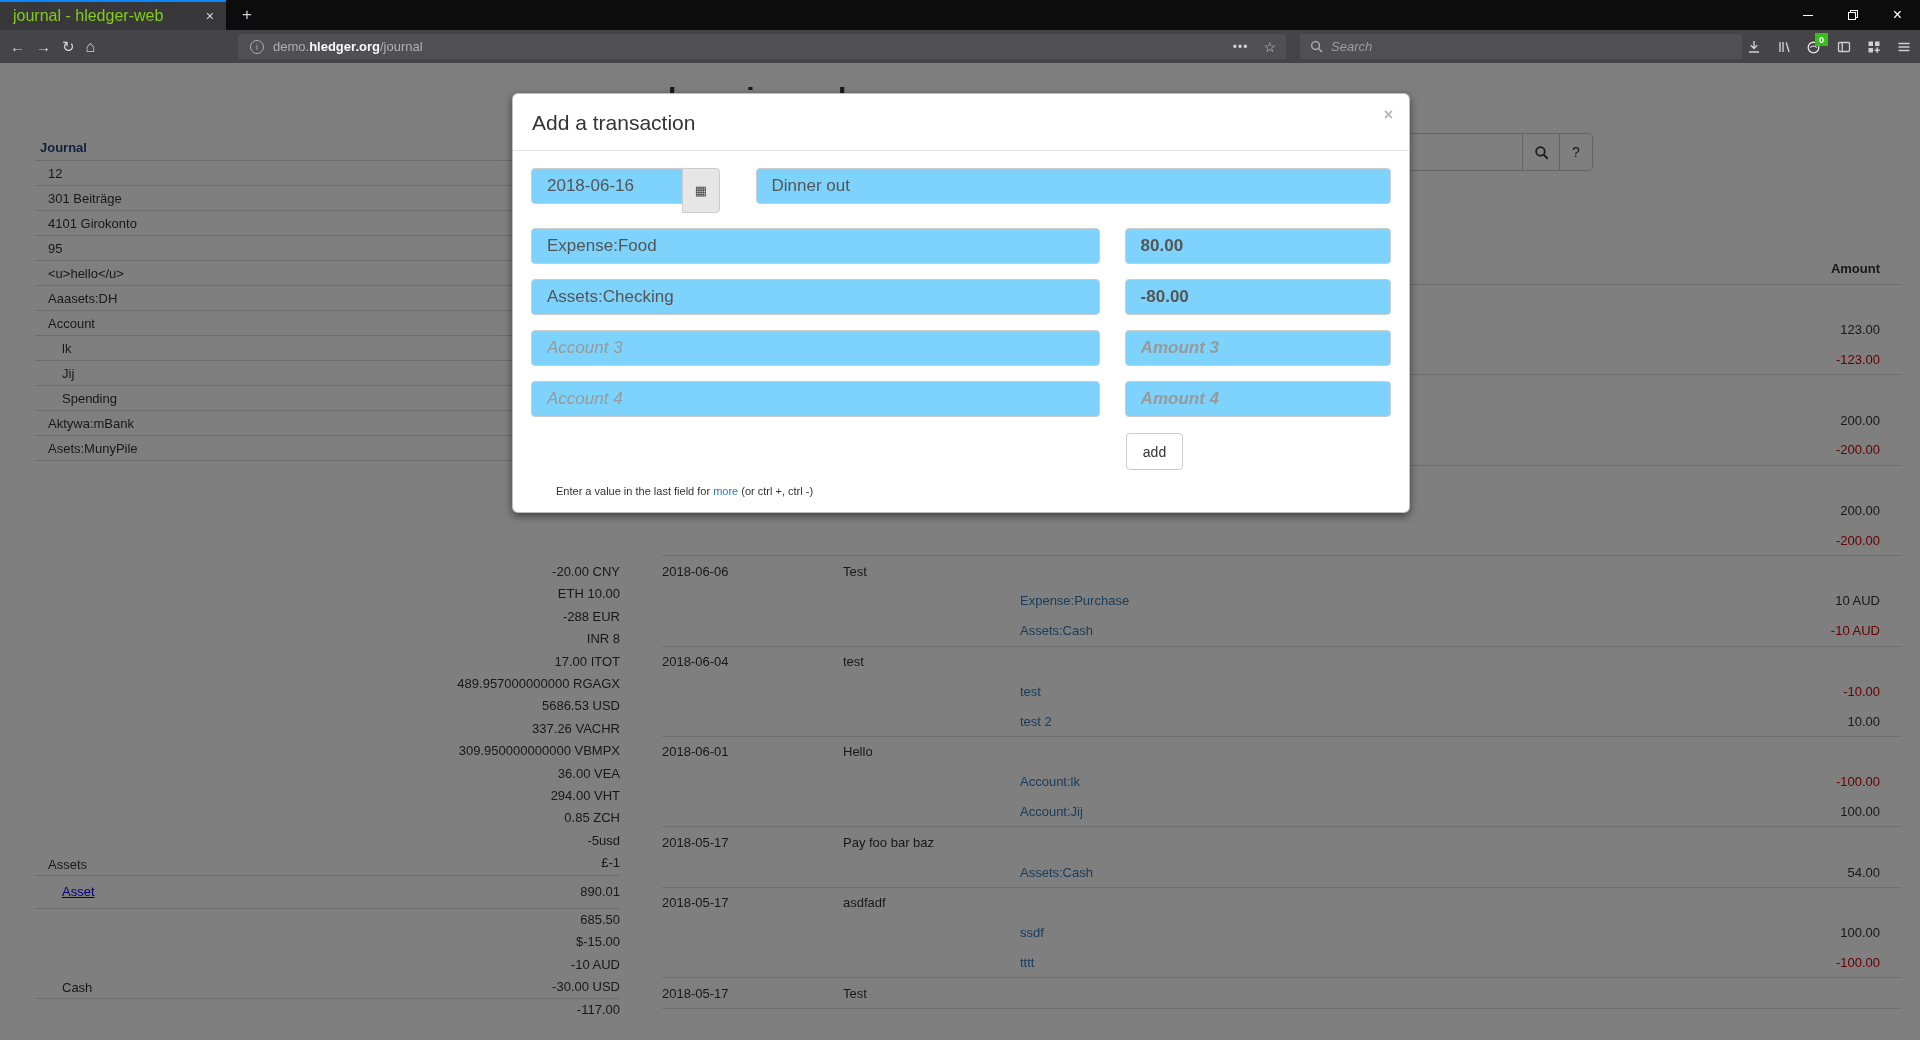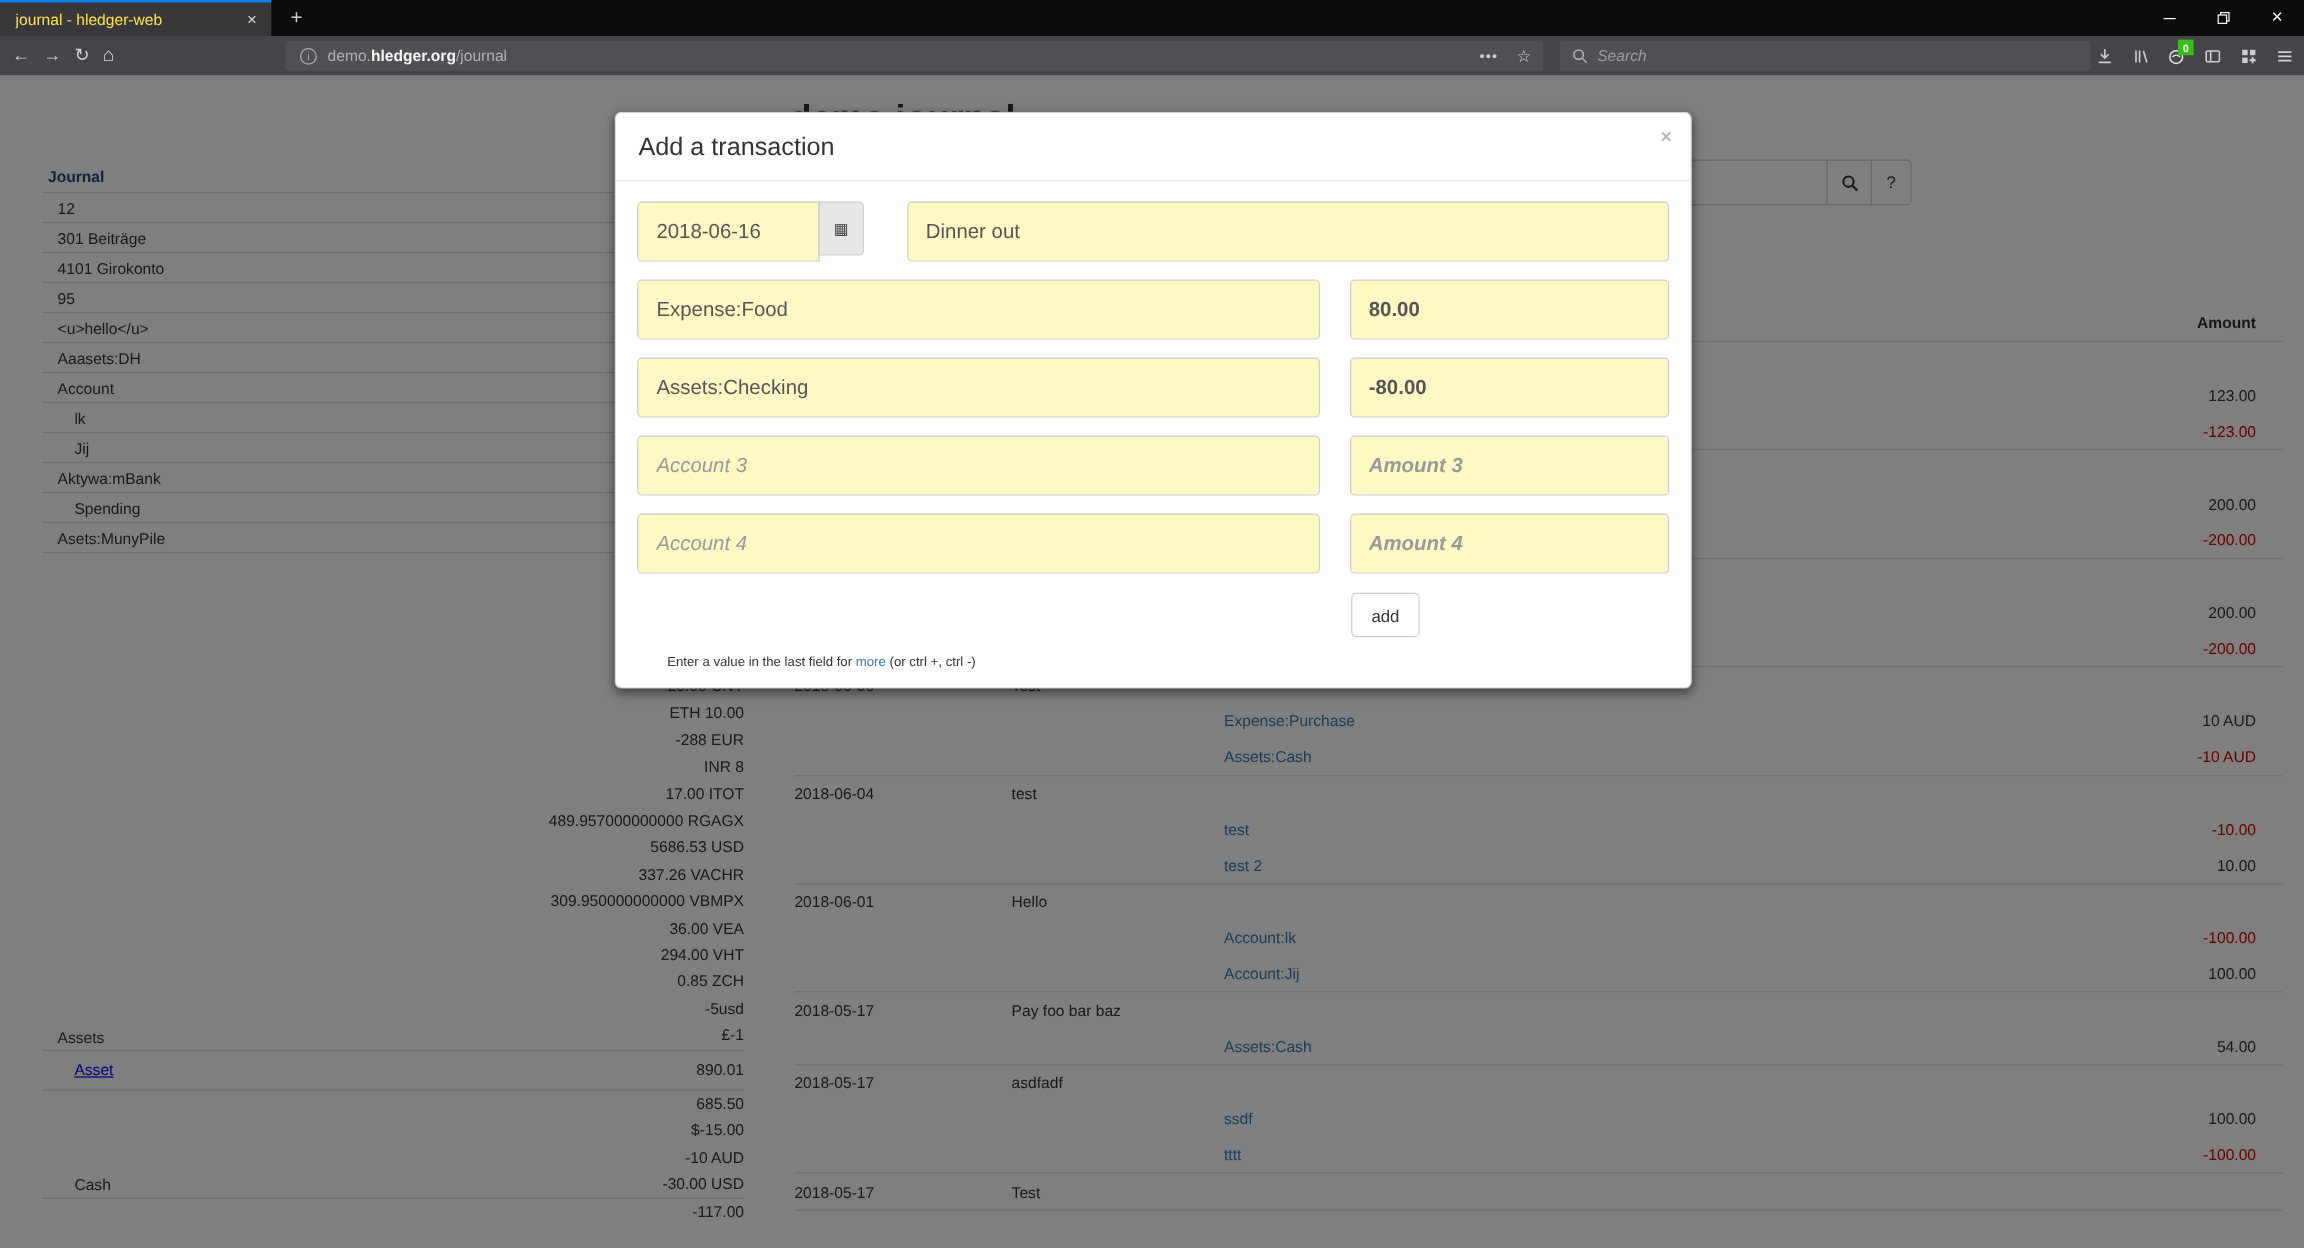--- a/index.html
+++ b/index.html
@@ -11,21 +11,21 @@
   }
   .browser { position:relative; width:1920px; height:1040px; }
 
   
   .tabstrip { position:absolute; top:0; left:0; right:0; height:30px; background:#0c0c0d; }
   .tab {
     position:absolute; left:0; top:0; width:226px; height:30px;
     background:#38383b; border-top:2px solid #0a84ff;
     display:flex; align-items:center; padding:0 9px 0 13px;
   }
-  .tab-title { color:#fde047; font-size:13px; flex:1; white-space:nowrap; overflow:hidden; }
+  .tab-title { color:#84cc16; font-size:16px; flex:1; white-space:nowrap; overflow:hidden; }
   .tab-close { color:#d7d7d8; font-size:14px; line-height:14px; padding:0 3px; }
   .newtab { position:absolute; left:242px; top:2px; color:#cfcfd2; font-size:17px; line-height:26px; }
   .winctrls { position:absolute; right:0; top:0; height:30px; display:flex; }
   .winbtn { width:45px; height:30px; display:flex; align-items:center; justify-content:center; color:#fff; font-size:13px; }
   .minbar { display:inline-block; width:10px; border-bottom:1px solid #fff; height:1px; }
 
   
   .toolbar { position:absolute; top:30px; left:0; right:0; height:33px; background:#454549; }
   .navicons { position:absolute; left:6px; top:0; height:33px; display:flex; align-items:center; gap:11px; padding-left:4px; }
   .navico { color:#d2d2d4; font-size:15px; line-height:15px; }
@@ -108,22 +108,22 @@
     position:absolute; left:512px; top:30px; width:898px; z-index:10;
     background:#fff; border:1px solid rgba(0,0,0,0.25); border-radius:6px;
     box-shadow:0 3px 9px rgba(0,0,0,0.5); color:#333;
   }
   .modal-header { position:relative; padding:17px 16px 15px 19px; border-bottom:1px solid #e5e5e5; }
   .modal-title { margin:0; font-size:21px; font-weight:normal; }
   .modal-close { position:absolute; right:16px; top:12px; color:#b5b5b5; font-size:16px; font-weight:bold; }
   .modal-body { padding:17px 18px 15px 18px; }
   .frow { display:flex; margin-bottom:15px; }
   .frow input {
-    height:50px; border:1px solid #ccc; border-radius:4px; font-size:17px; color:#555;
-    padding:0 15px; outline:none; font-family:"Liberation Sans", sans-serif; background:#fef9c3;
+    height:36px; border:1px solid #ccc; border-radius:4px; font-size:17px; color:#555;
+    padding:0 15px; outline:none; font-family:"Liberation Sans", sans-serif; background:#7dd3fc;
   }
   .frow input::placeholder { font-style:italic; color:#999; opacity:1; }
   .dategroup { display:flex; width:190px; }
   .date-input { width:152px; border-radius:4px 0 0 4px !important; }
   .cal-btn {
     width:38px; height:45px; background:#e6e6e6; border:1px solid #ccc; margin-left:-1px;
     border-radius:0 4px 4px 0; display:flex; align-items:center; justify-content:center;
     color:#444; font-size:13px;
   }
   .desc-input { width:637px; margin-left:35px; }
@@ -265,25 +265,25 @@
         </div>
         <div class="srow ind1">
           <a href="#">Account</a>
         </div>
         <div class="srow ind2">
           <a href="#">lk</a>
         </div>
         <div class="srow ind2">
           <a href="#">Jij</a>
         </div>
-        <div class="srow ind1">
-          <a href="#">Aktywa:mBank</a>
-        </div>
         <div class="srow ind2">
           <a href="#">Spending</a>
+        </div>
+        <div class="srow ind1">
+          <a href="#">Aktywa:mBank</a>
         </div>
         <div class="srow ind1">
           <a href="#">Asets:MunyPile</a>
         </div>
         <div class="srow-multi">
           <div class="amts" style="padding-top: 100px;">
             <div>-20.00 CNY</div>
             <div>ETH 10.00</div>
             <div>-288 EUR</div>
             <div>INR 8</div>

